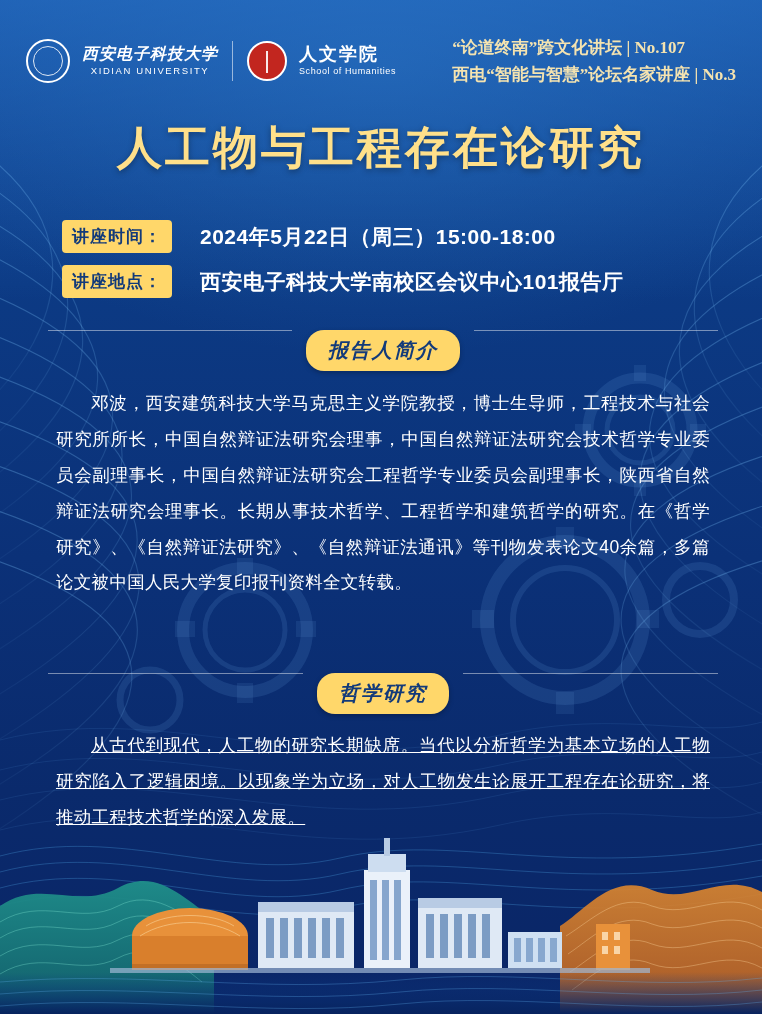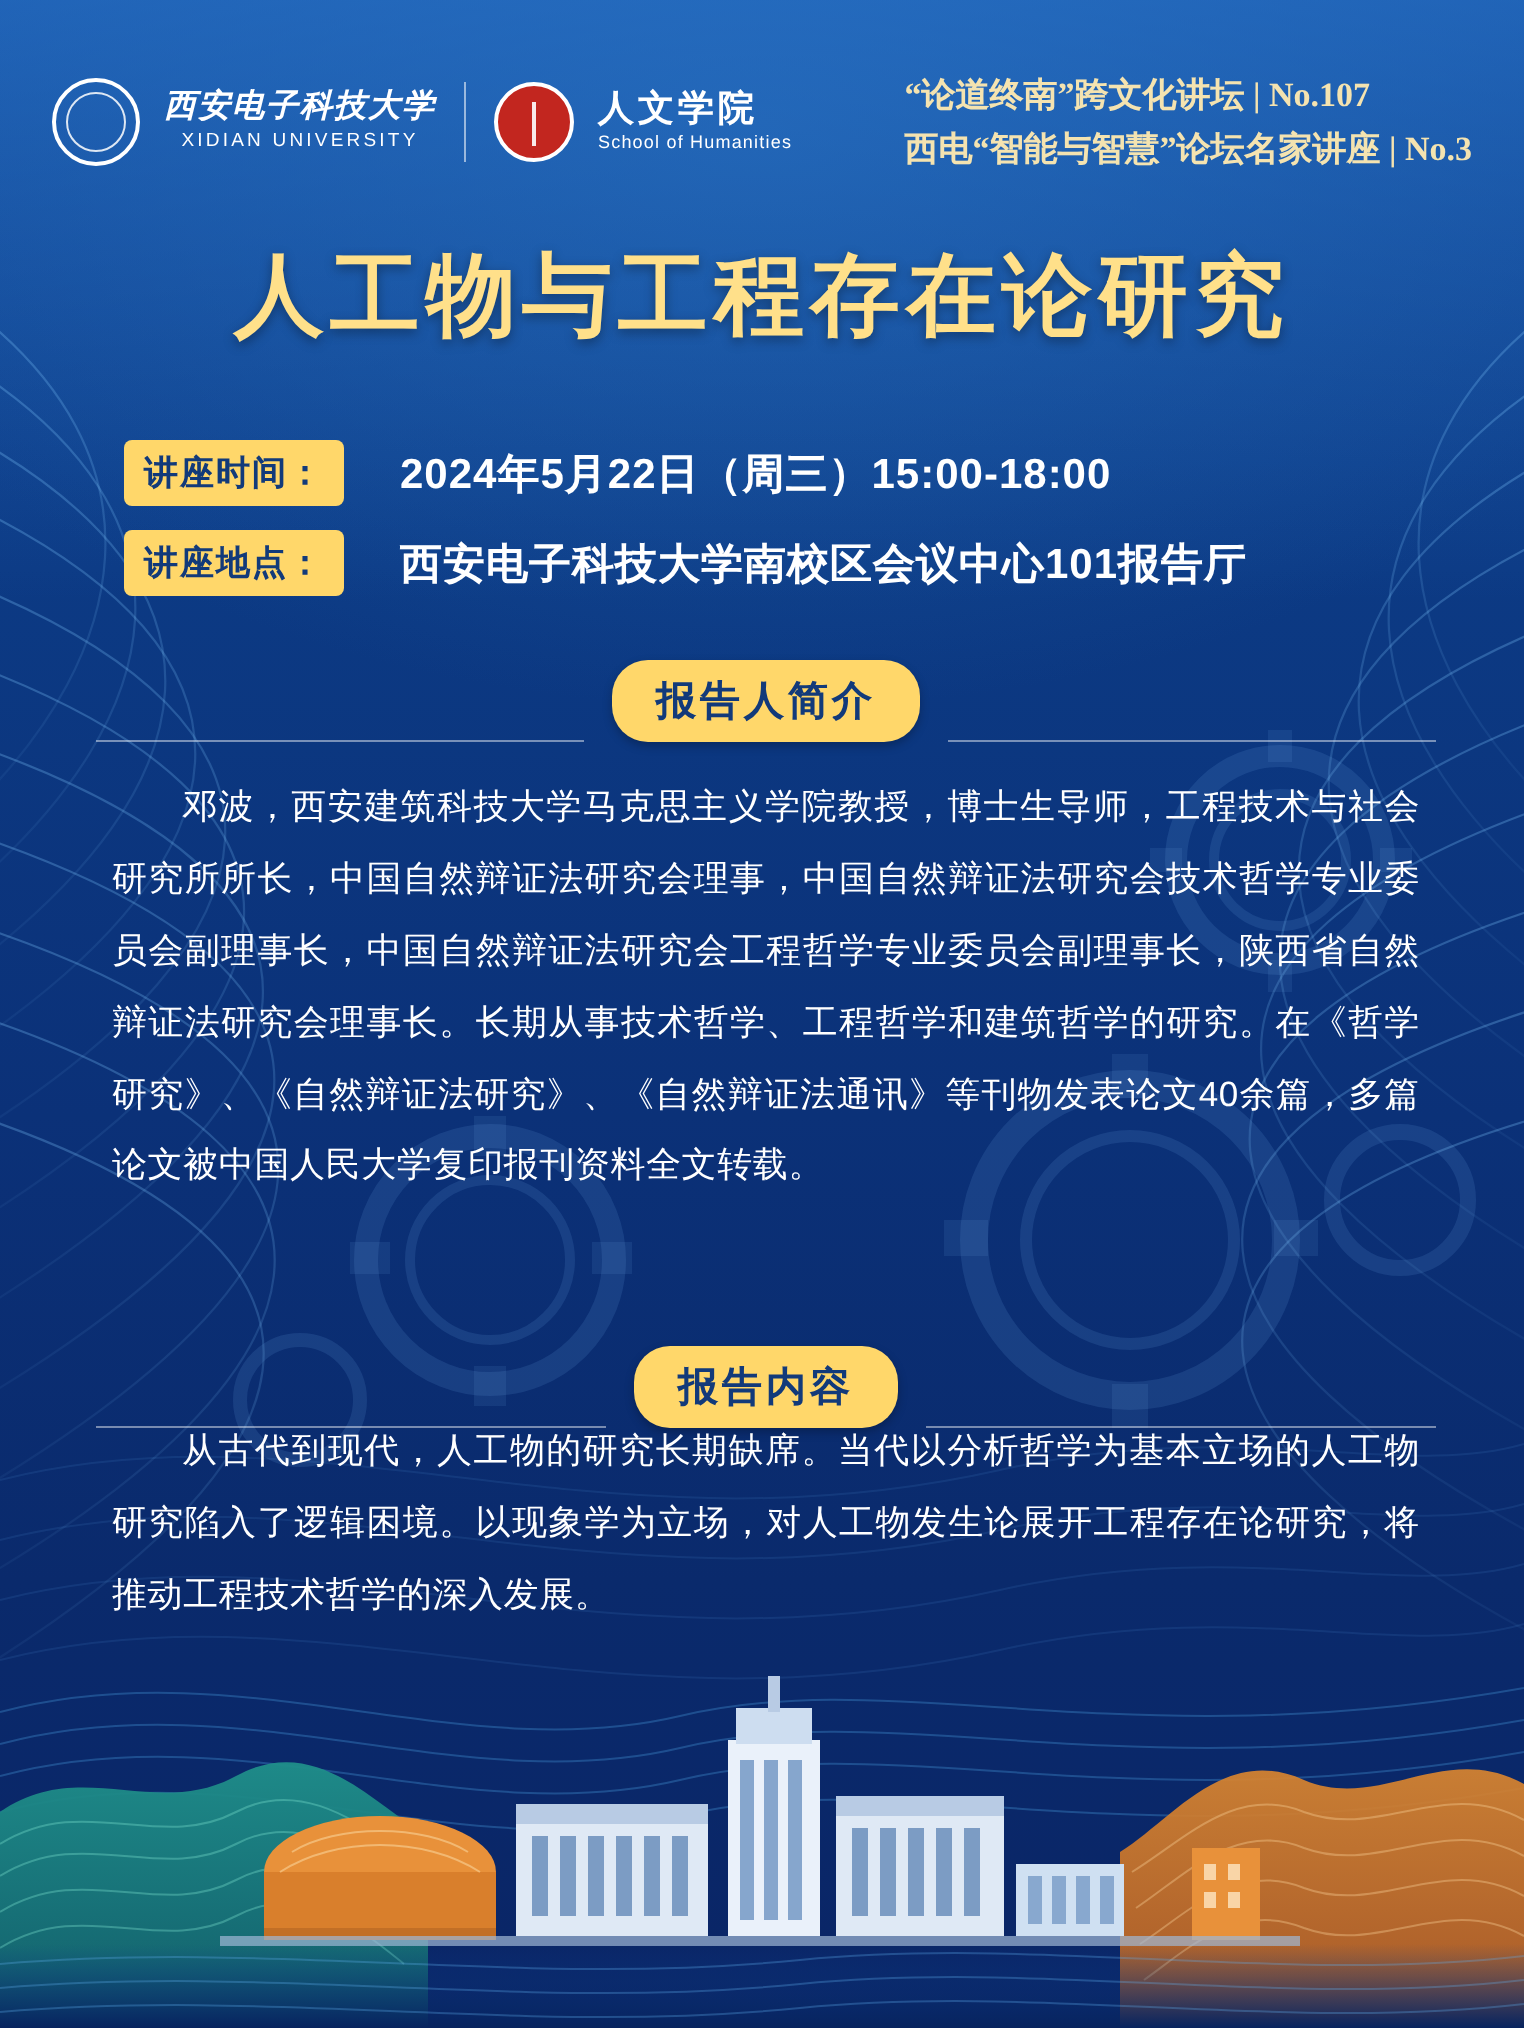--- a/index.html
+++ b/index.html
@@ -182,22 +182,23 @@
     white-space: nowrap;
     letter-spacing: .5px;
   }
 
   
   .section-head {
     position: absolute;
     left: 48px;
     right: 44px;
     display: flex;
-    align-items: flex-end;
+    align-items: flex-start;
     justify-content: center;
+    font-style: italic;
   }
   .sh-line {
     flex: 1;
     height: 1px;
     background: rgba(255,255,255,0.45);
   }
   .sh-pill {
     background: #ffd76a;
     color: #123a7a;
     font-size: 20px;
@@ -353,25 +354,25 @@
   <div class="section-head" style="top:330px;">
     <div class="sh-line"></div>
     <div class="sh-pill">报告人简介</div>
     <div class="sh-line"></div>
   </div>
 
   <div class="body-text" style="top:386px;">邓波，西安建筑科技大学马克思主义学院教授，博士生导师，工程技术与社会研究所所长，中国自然辩证法研究会理事，中国自然辩证法研究会技术哲学专业委员会副理事长，中国自然辩证法研究会工程哲学专业委员会副理事长，陕西省自然辩证法研究会理事长。长期从事技术哲学、工程哲学和建筑哲学的研究。在《哲学研究》、《自然辩证法研究》、《自然辩证法通讯》等刊物发表论文40余篇，多篇论文被中国人民大学复印报刊资料全文转载。</div>
 
   <div class="section-head" style="top:673px;">
     <div class="sh-line"></div>
-    <div class="sh-pill">报告内容</div>
+    <div class="sh-pill">哲学研究</div>
     <div class="sh-line"></div>
   </div>
 
-  <div class="body-text" style="top:708px;">从古代到现代，人工物的研究长期缺席。当代以分析哲学为基本立场的人工物研究陷入了逻辑困境。以现象学为立场，对人工物发生论展开工程存在论研究，将推动工程技术哲学的深入发展。</div>
+  <div class="body-text" style="top:728px;text-decoration:underline;">从古代到现代，人工物的研究长期缺席。当代以分析哲学为基本立场的人工物研究陷入了逻辑困境。以现象学为立场，对人工物发生论展开工程存在论研究，将推动工程技术哲学的深入发展。</div>
 
   <div class="footer">
     <svg width="762" height="200" viewBox="0 0 762 200" xmlns="http://www.w3.org/2000/svg">
       <defs>
         <linearGradient id="mtnL" x1="0" y1="0" x2="0" y2="1">
           <stop offset="0%" stop-color="#1f8f8a" stop-opacity="0.95"></stop>
           <stop offset="100%" stop-color="#12606a" stop-opacity="0.95"></stop>
         </linearGradient>
         <linearGradient id="mtnR" x1="0" y1="0" x2="0" y2="1">
           <stop offset="0%" stop-color="#d9852f" stop-opacity="0.92"></stop>

